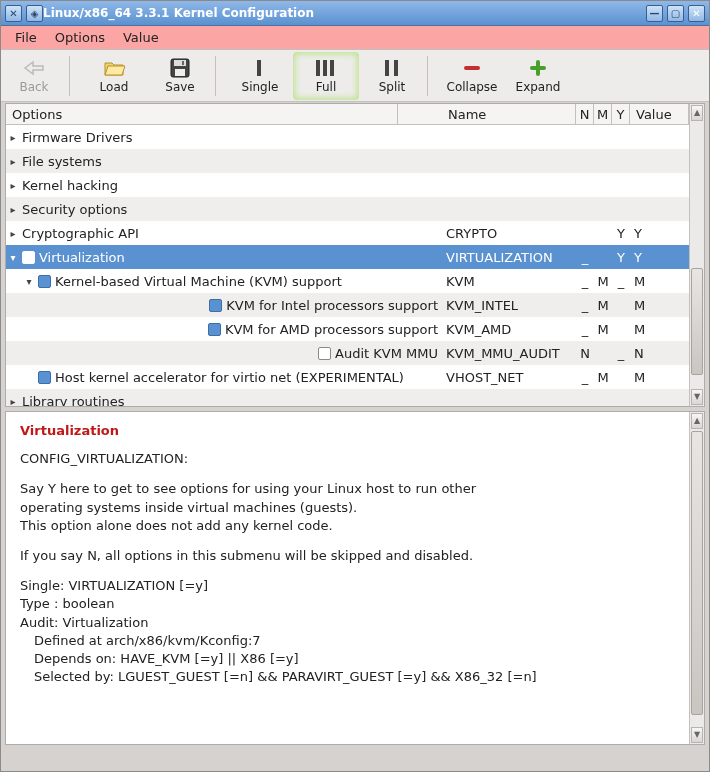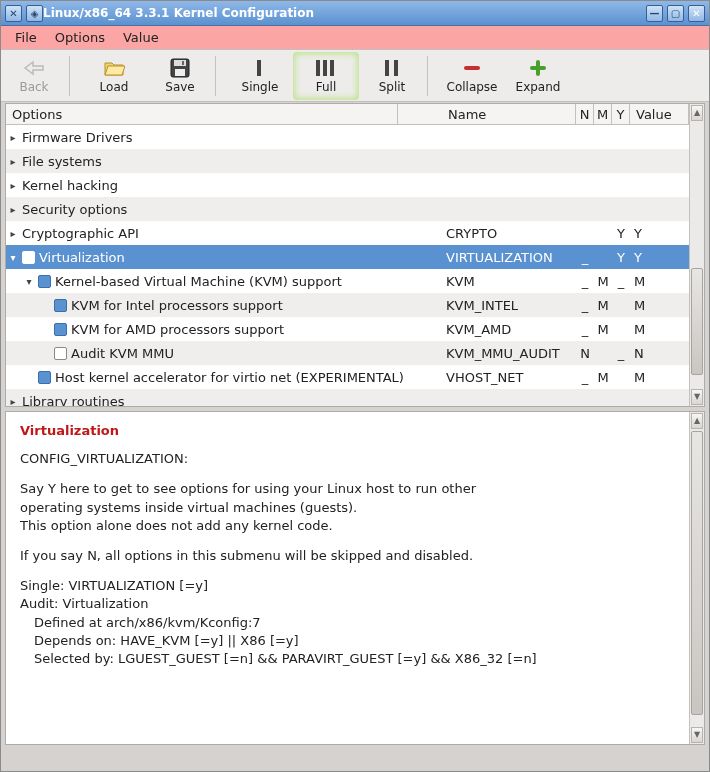--- a/index.html
+++ b/index.html
@@ -83,21 +83,21 @@
   .cell { padding:1px 4px; font-size:13px; color:#222; display:flex; align-items:center; height:100%; }
   .cell.opt { flex:1; gap:4px; }
   .cell.name { width:134px;text-align:right; }
   .cell.n, .cell.m, .cell.y { width:18px; justify-content:center; }
   .cell.val { width:59px; }
 
   .arrow { width:10px; font-size:10px; color:#444; text-align:center; }
   .row.selected .arrow { color:#fff; }
   .indent0 { padding-left:2px; }
   .indent1 { padding-left:18px; }
-  .indent2 { padding-left:34px; }
+  .indent2 { padding-left:34px;justify-content:flex-end; }
 
   .chkbox {
     width:13px; height:13px; border:1px solid #8a8a8a; background:#fff;
     border-radius:2px; display:inline-flex; align-items:center; justify-content:center;
     font-size:10px; line-height:1;
   }
   .chkbox.checked::after { content:"✔"; color:#2a6; font-weight:bold; font-size:10px; }
   .chkbox.filled { background:#5a91d0; border-color:#3a6fa8; }
   .row.selected .chkbox { border-color:#fff; }
   .row.selected .chkbox.checked::after { color:#fff; }
@@ -386,20 +386,21 @@
     <div class="help-title">Virtualization</div>
     <p>CONFIG_VIRTUALIZATION:</p>
     <p>
       <span>Say Y here to get to see options for using your Linux host to run other</span><br>
       <span>operating systems inside virtual machines (guests).</span><br>
       <span>This option alone does not add any kernel code.</span>
     </p>
     <p>If you say N, all options in this submenu will be skipped and disabled.</p>
     <div class="help-mono">
       <div>Single: VIRTUALIZATION [=y]</div>
+      <div>Type  : boolean</div>
       <div>Audit: Virtualization</div>
       <div class="sub">Defined at arch/x86/kvm/Kconfig:7</div>
       <div class="sub">Depends on: HAVE_KVM [=y] || X86 [=y]</div>
       <div class="sub">Selected by: LGUEST_GUEST [=n] &amp;&amp; PARAVIRT_GUEST [=y] &amp;&amp; X86_32 [=n]</div>
     </div>
   </div>
   <div class="vscroll">
     <div class="vs-btn">▲</div>
     <div class="vs-track">
       <div class="vs-thumb" style="top:1px; height:96%;"></div>

